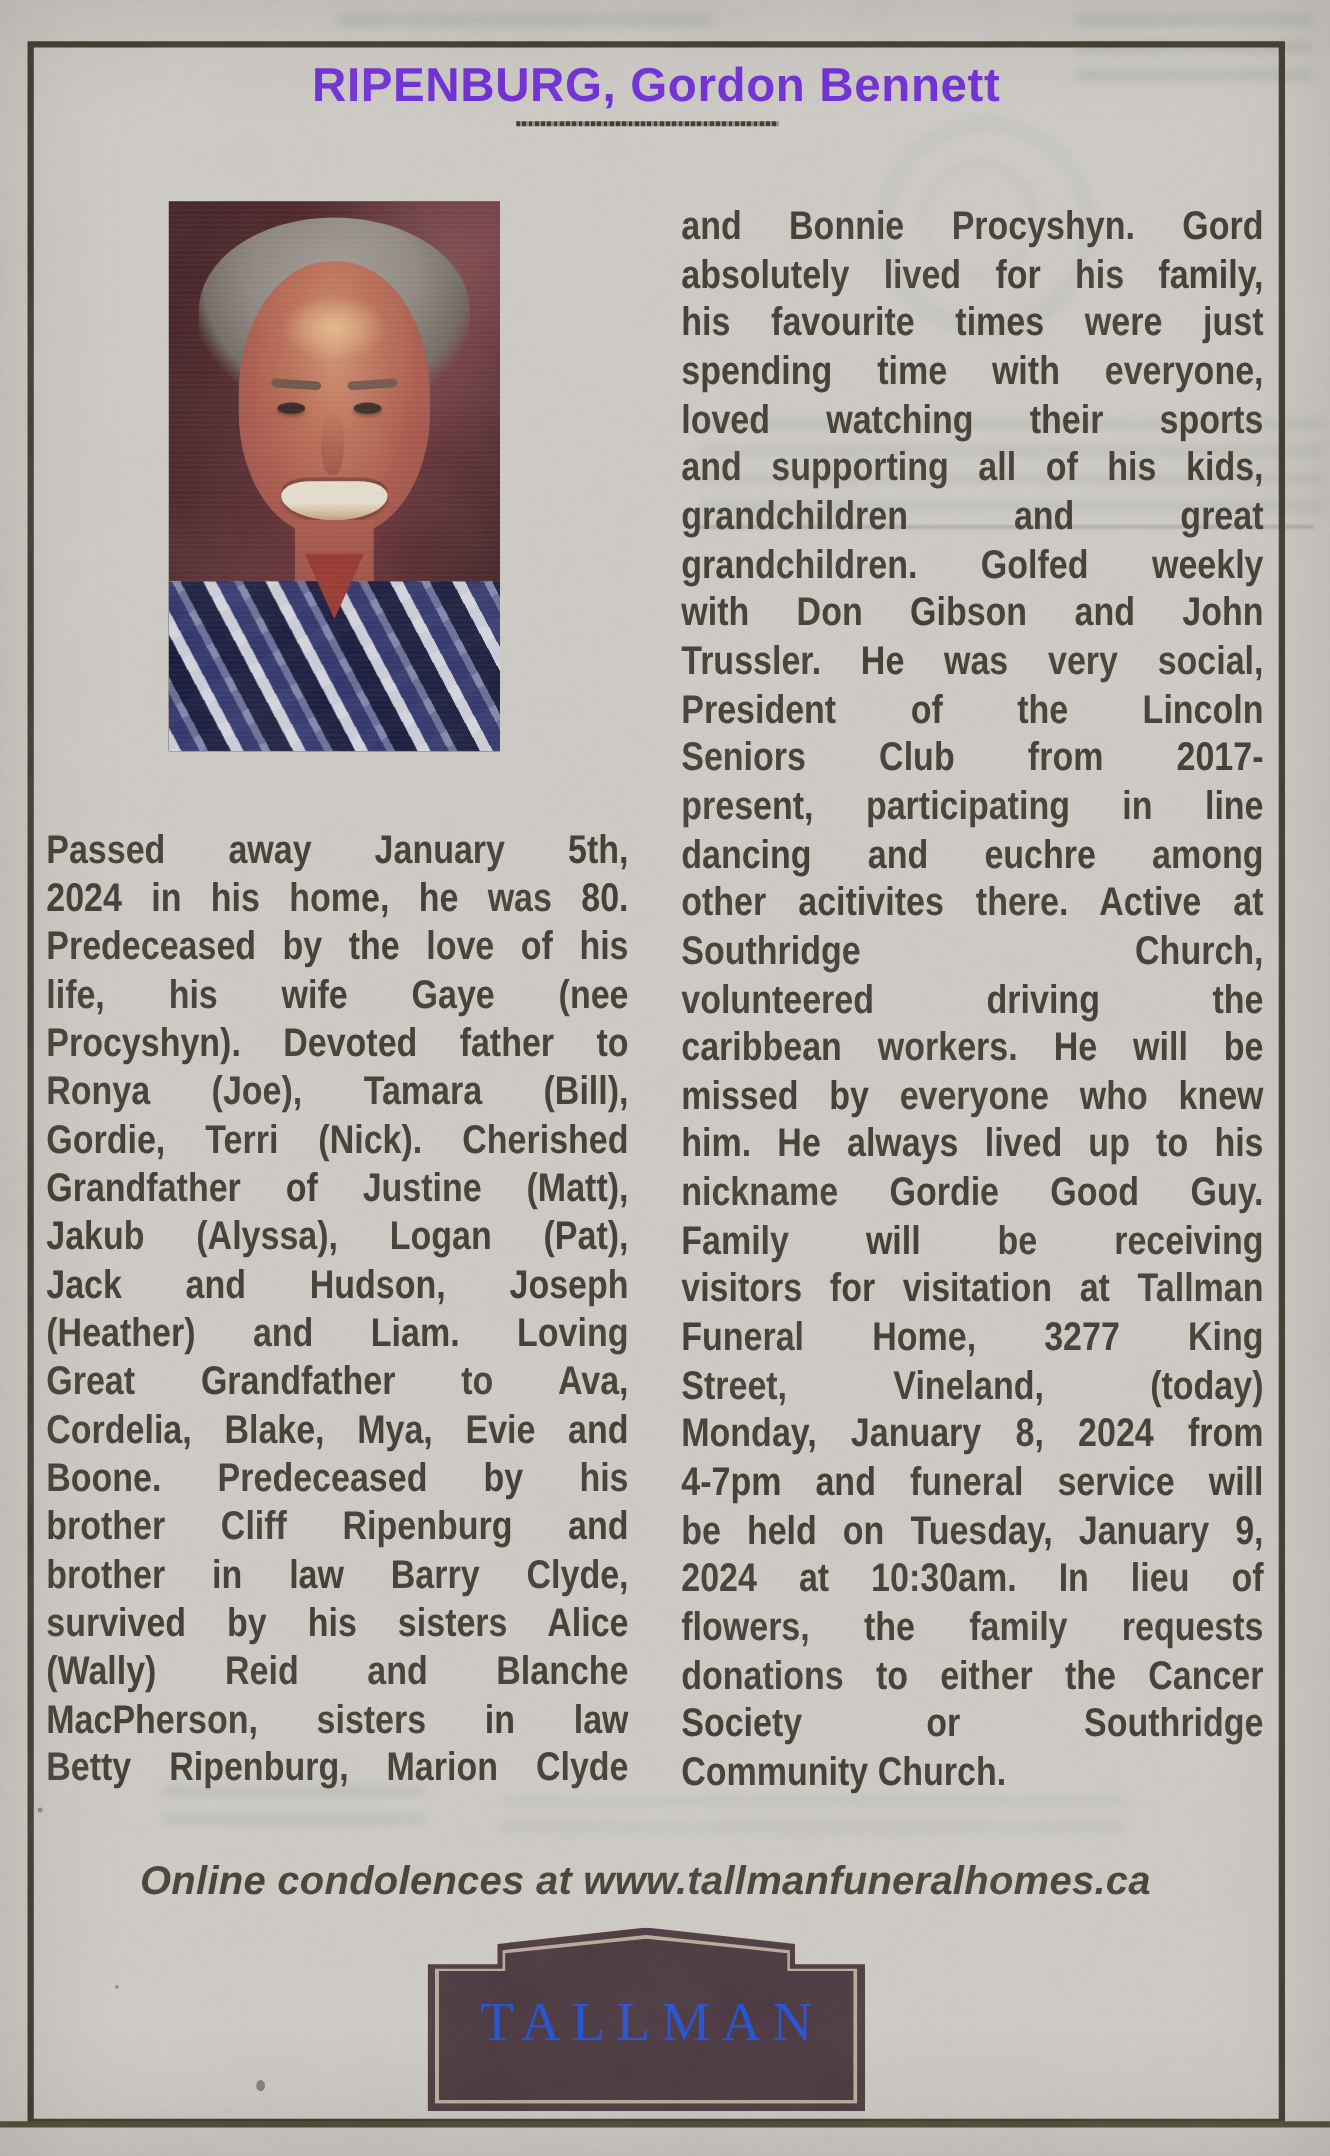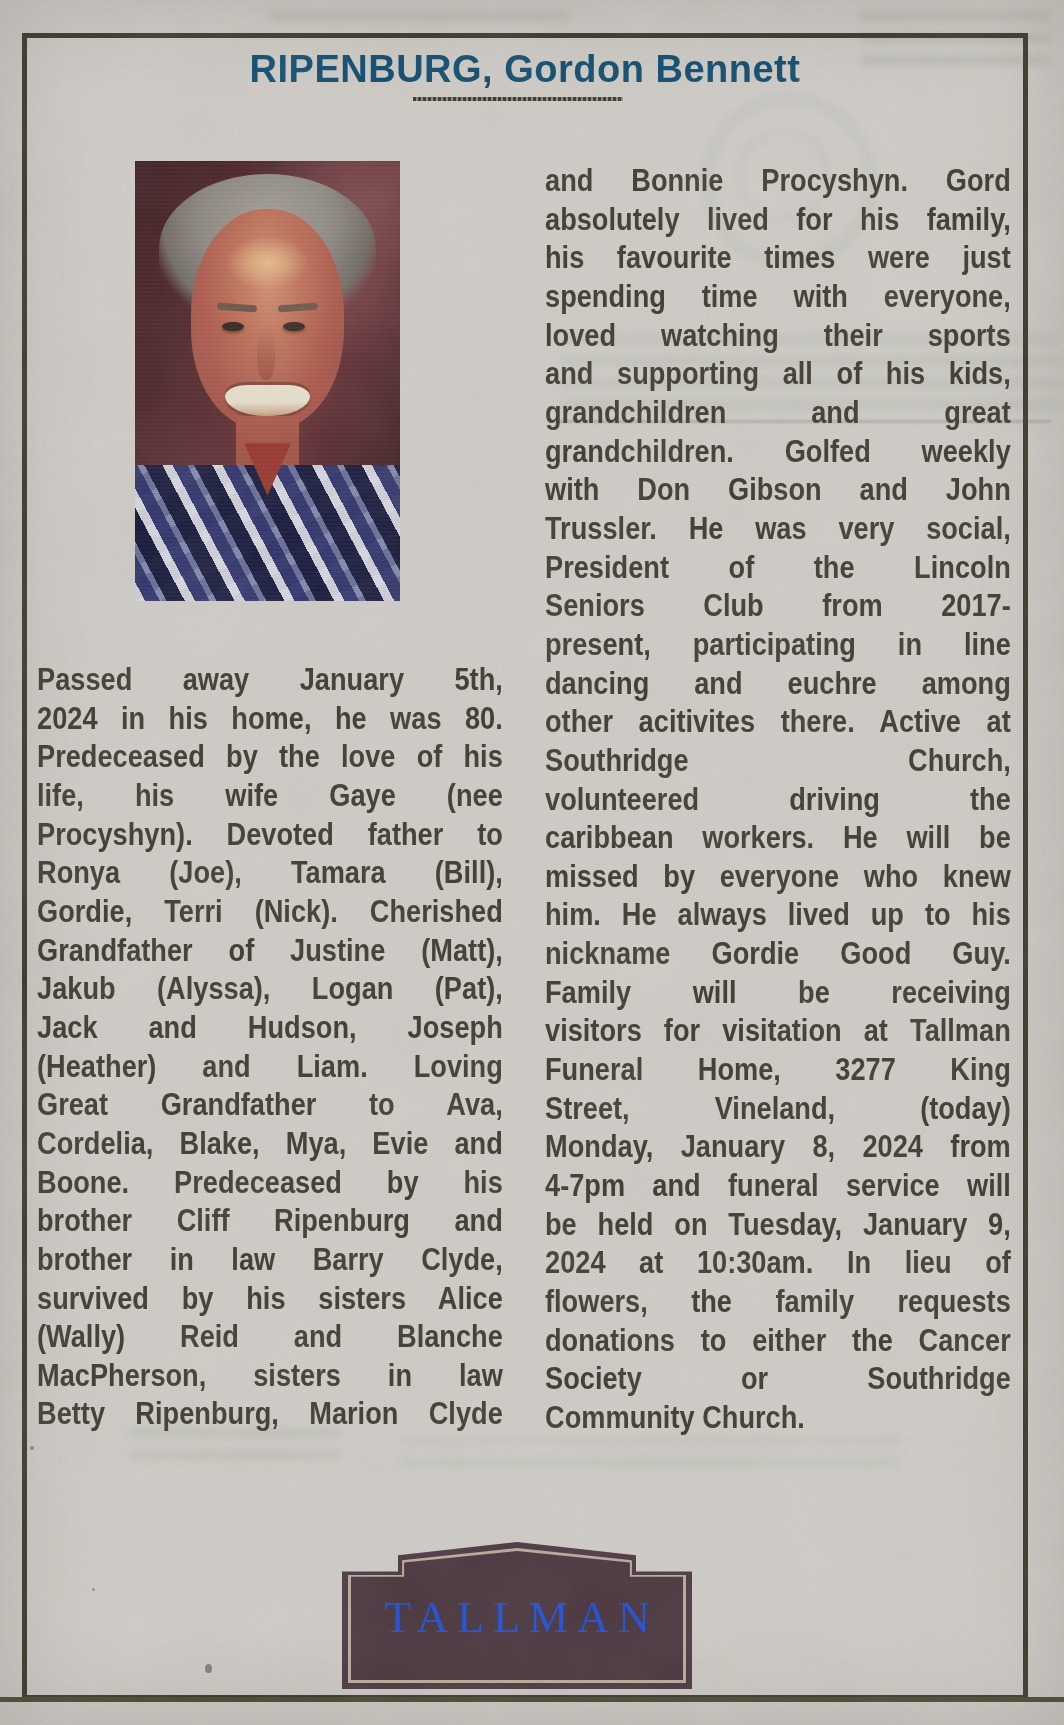--- a/index.html
+++ b/index.html
@@ -20,21 +20,21 @@
   
   .frame{
     position:absolute;left:22px;top:33px;width:1006px;height:1667px;
     border:5px solid #3b352a;box-sizing:border-box;z-index:5;
   }
   .frame-inner{position:absolute;left:0;top:0;right:0;bottom:0;}
   .bottom-rule{position:absolute;left:0;top:1697px;width:1064px;height:5px;background:#4a452f;z-index:6;}
   
   .title{
     position:absolute;left:0;top:10px;width:100%;text-align:center;
-    font-size:38px;font-weight:700;color:#0c4a6e;letter-spacing:.5px;
+    font-size:38px;font-weight:700;color:#6d28d9;letter-spacing:.5px;
     filter:blur(.3px);
   }
   .title-underline{
     position:absolute;left:386px;top:59px;width:210px;height:4px;
     background:repeating-linear-gradient(90deg,#3b3529 0 3px,rgba(59,53,41,.45) 3px 5px);
   }
   
   .photo{
     position:absolute;left:108px;top:123px;width:265px;height:440px;overflow:hidden;
     background:linear-gradient(115deg,#3a161c 0%,#57262c 38%,#6b3038 58%,#2a0f13 100%);
@@ -203,20 +203,21 @@
           <div class="line">Monday, January 8, 2024 from</div>
           <div class="line">4-7pm and funeral service will</div>
           <div class="line">be held on Tuesday, January 9,</div>
           <div class="line">2024 at 10:30am. In lieu of</div>
           <div class="line">flowers, the family requests</div>
           <div class="line">donations to either the Cancer</div>
           <div class="line">Society or Southridge</div>
           <div class="line">Community Church.</div>
         </div>
 
+      <div class="condolences">Online condolences at www.tallmanfuneralhomes.ca</div>
 
       <div class="logo">
         <div class="shape"></div>
         <div class="shape light"></div>
         <div class="shape dark2"></div>
         <div class="name">TALLMAN</div>
       </div>
 
     </div>
   </div>

